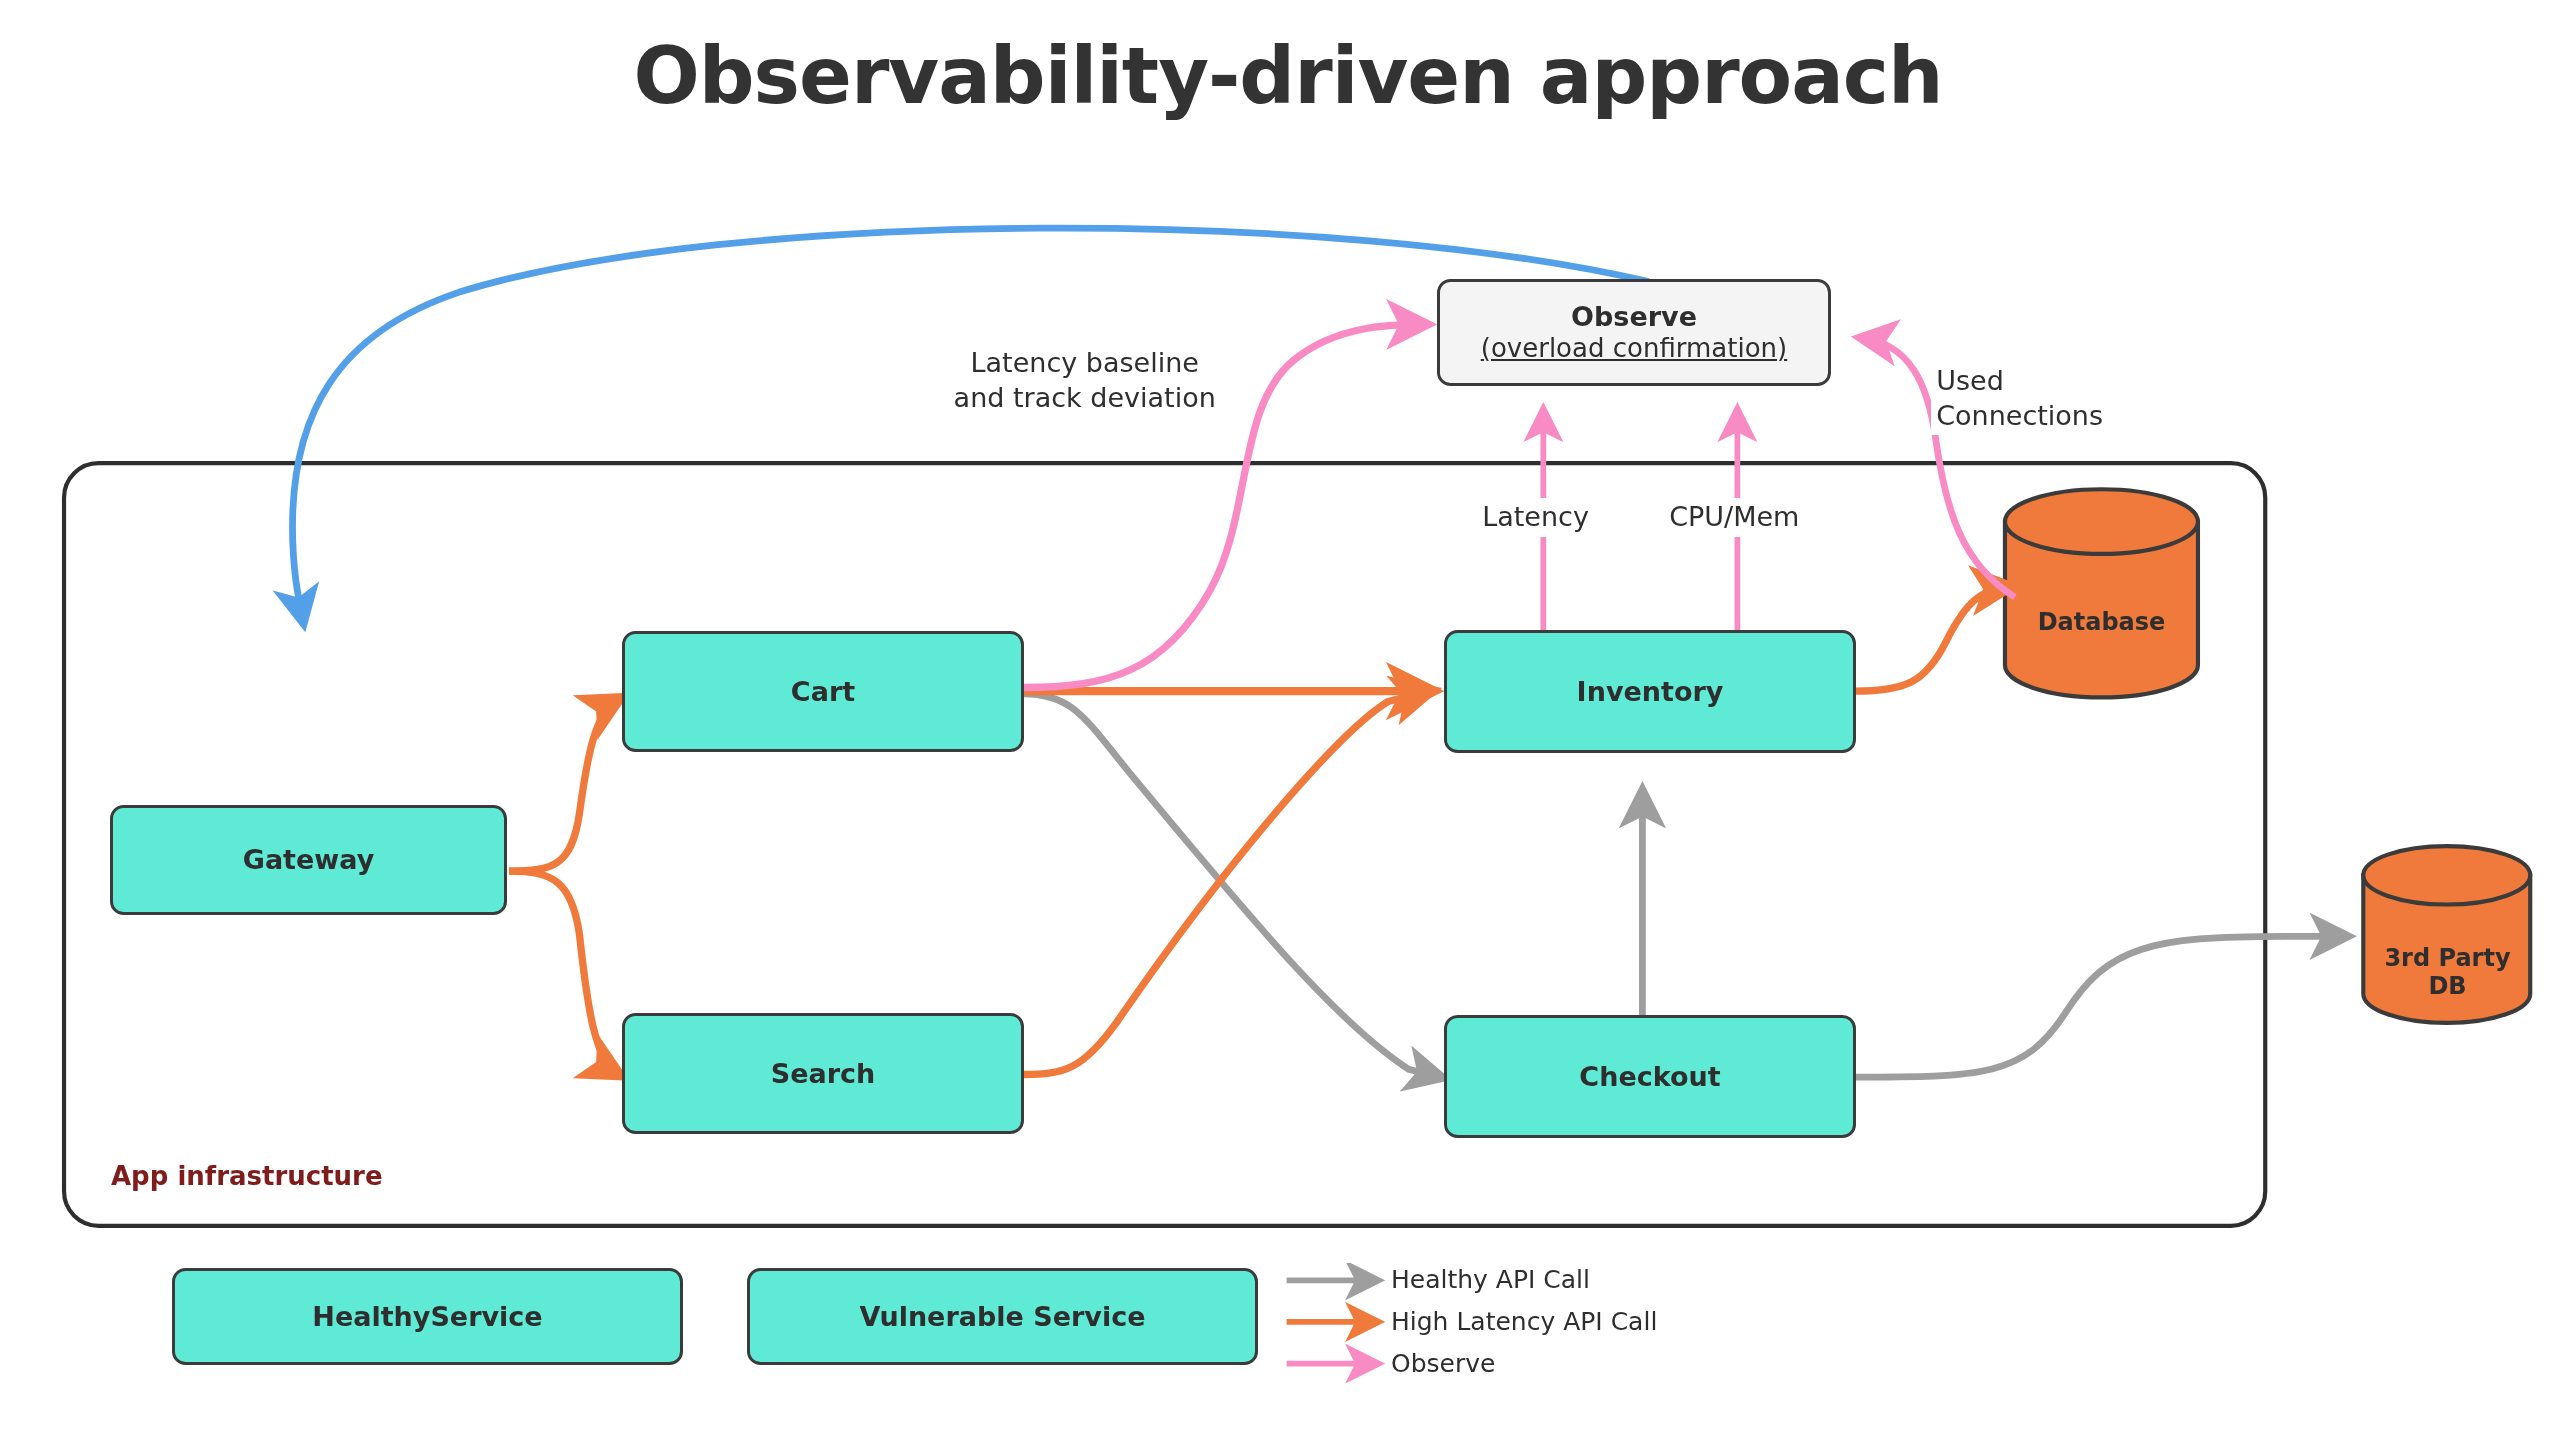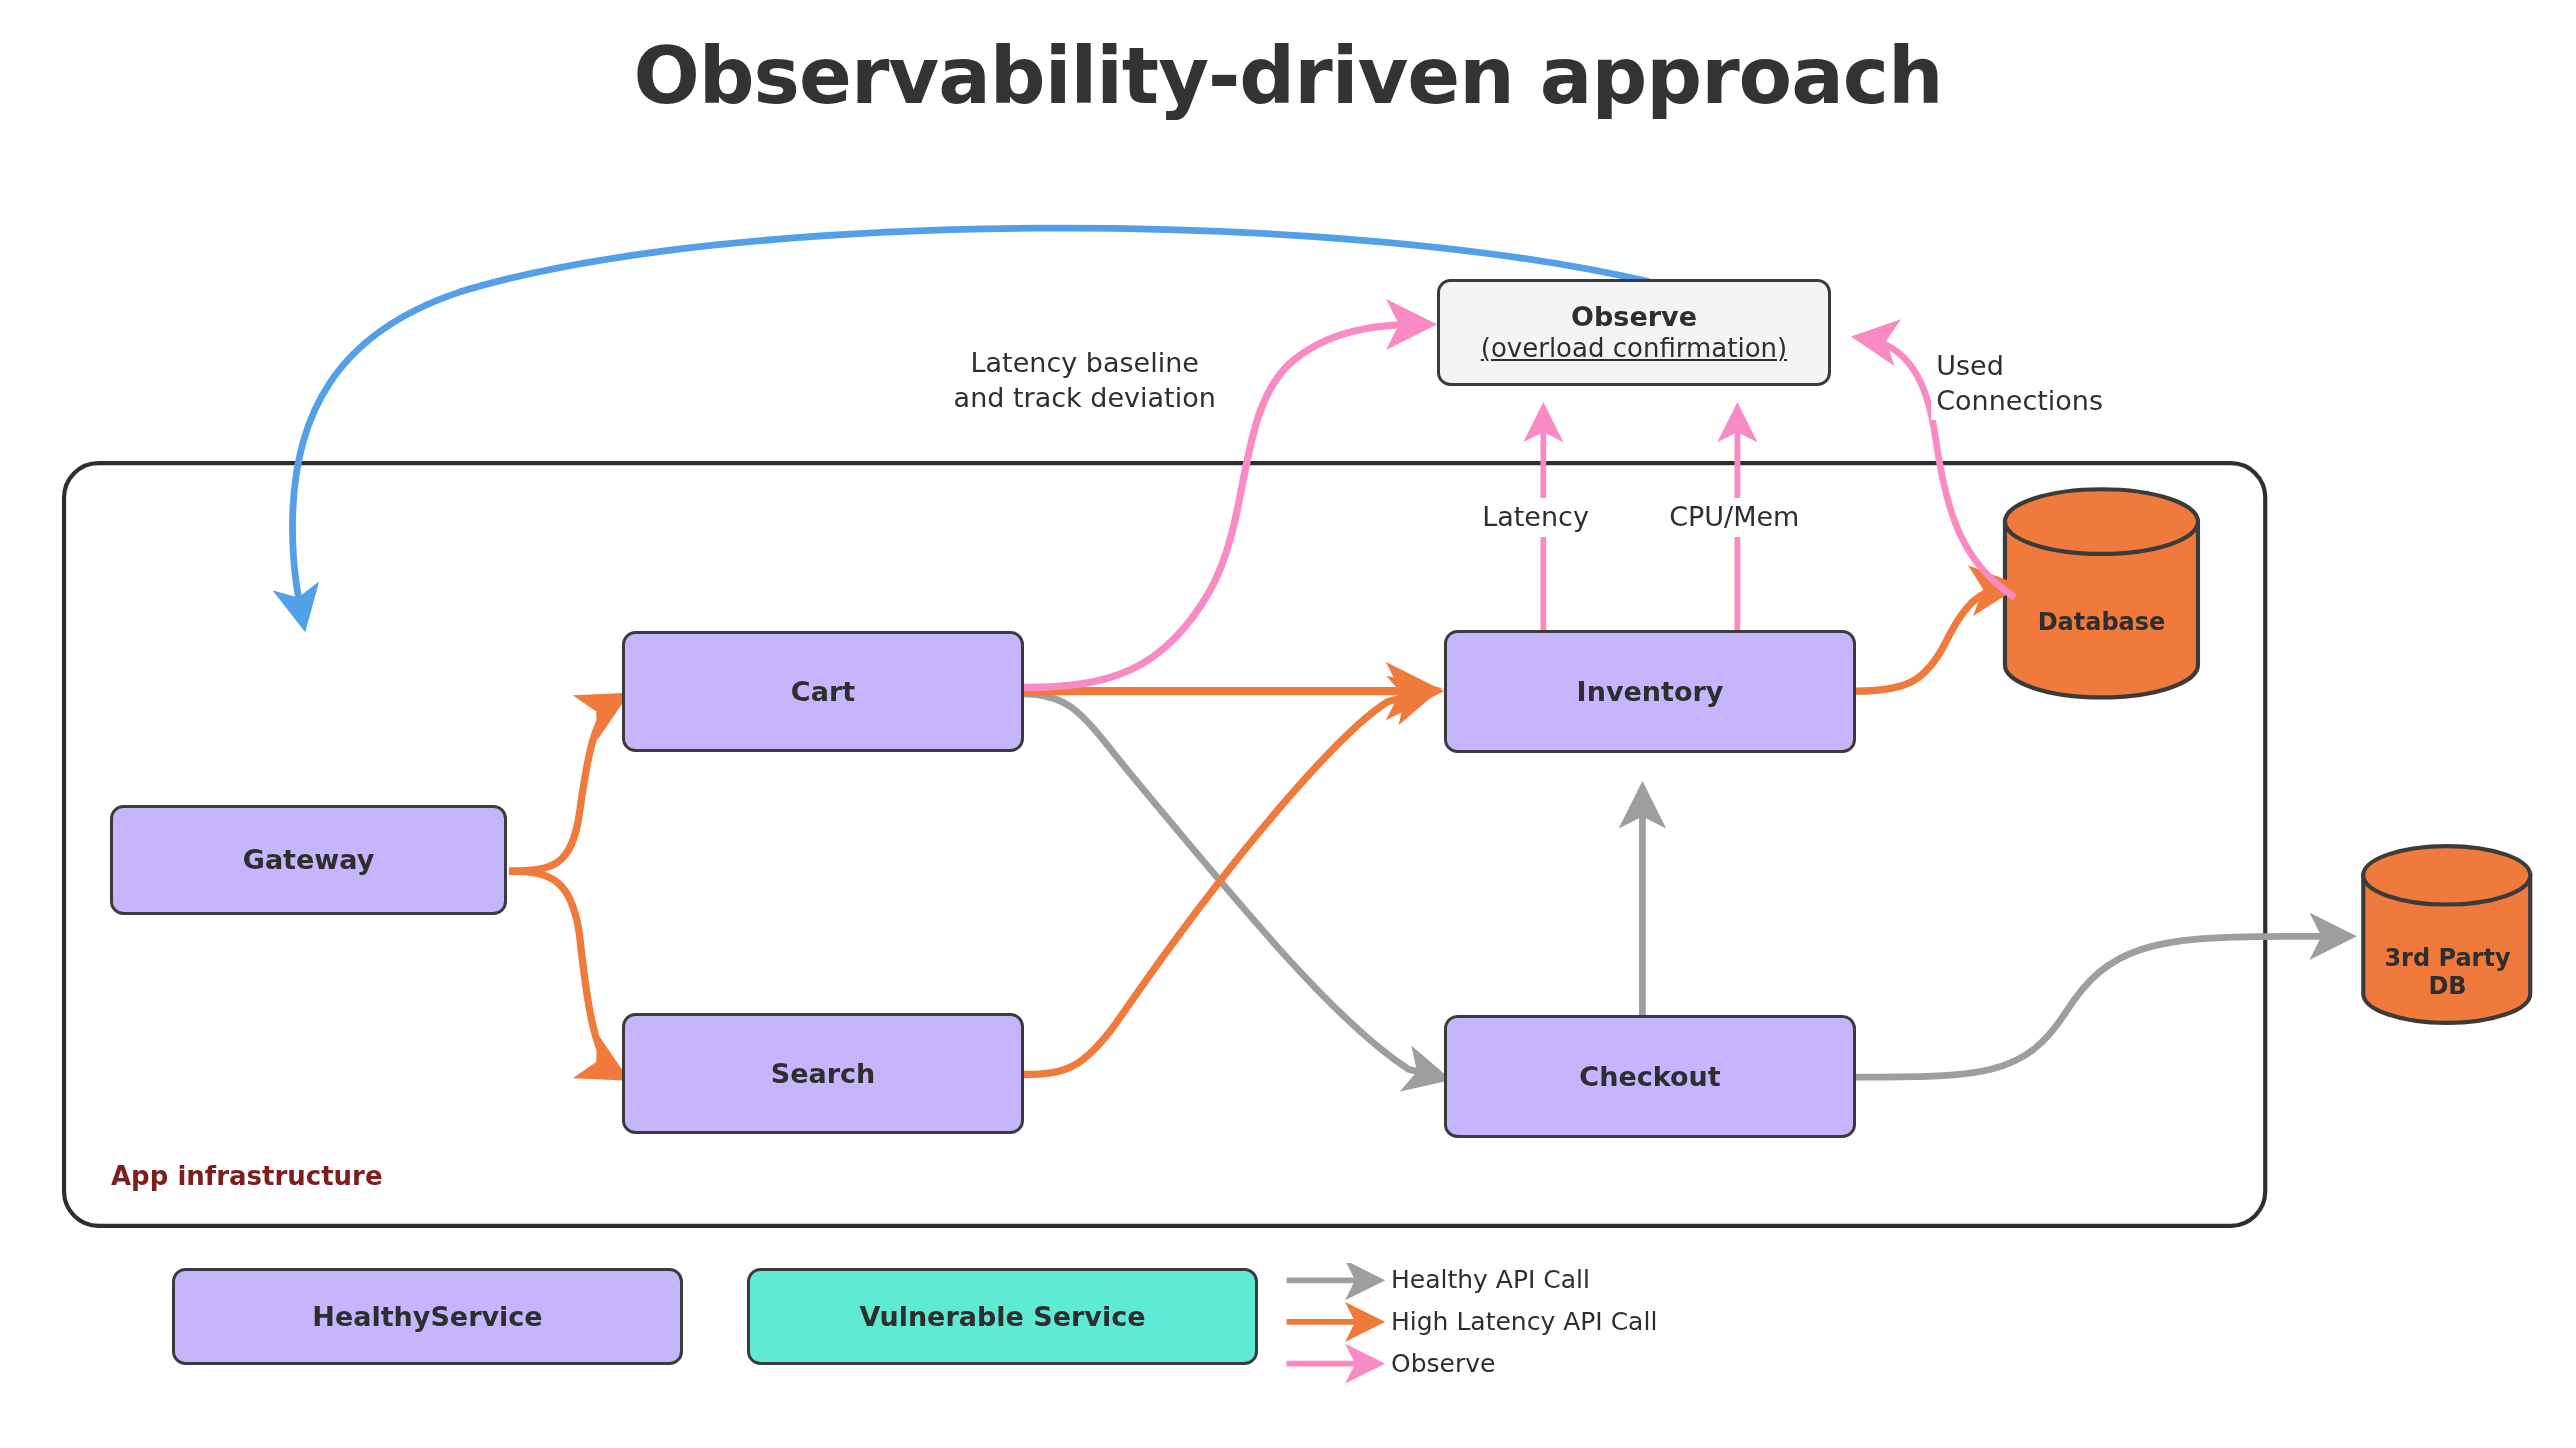--- a/index.html
+++ b/index.html
@@ -8,21 +8,21 @@
   #stage{position:absolute;inset:0;width:2576px;height:1448px;}
   svg#canvas{position:absolute;left:0;top:0;width:2576px;height:1448px;}
   .ttl{position:absolute;left:0;top:31px;width:2576px;text-align:center;
        font-size:78px;font-weight:800;color:#333333;letter-spacing:-1px;
        font-family:"DejaVu Sans","Liberation Sans",sans-serif;}
   .node{position:absolute;display:flex;align-items:center;justify-content:center;
         flex-direction:column;border:3.7px solid #3b3b3b;border-radius:13.6px;
         box-sizing:border-box;text-align:center;}
   .node .lbl{font-size:27px;font-weight:800;color:#2e2e2e;line-height:1.18;}
   .node .sub{font-size:26px;font-weight:400;color:#2e2e2e;line-height:1.2;text-decoration:underline;}
-  .green{background:#c4b5fd;}
+  .green{background:#5eead4;}
   .grey{background:#f4f4f4;}
   .orange{background:#5eead4;margin-left:28px;}
   .cyl-label{position:absolute;width:100%;text-align:center;font-size:24px;
              font-weight:800;color:#2e2e2e;}
   .edgelab{position:absolute;font-size:27px;color:#2e2e2e;line-height:1.28;
            text-align:center;background:#ffffff;padding:2.1px 5.2px;white-space:nowrap;}
   .infra-label{position:absolute;font-size:26px;font-weight:800;color:#7f1d1d;}
   .legend-key{position:absolute;font-size:25px;color:#2e2e2e;white-space:nowrap;}
 </style>
 </head>
@@ -106,21 +106,21 @@
 
   <div class="cyl-label" style="left:2005px;top:608px;width:193px;">Database</div>
 
   <div class="cyl-label" style="left:2364px;top:944px;width:167px;">3rd Party DB</div>
 
   <div class="edgelab" style="left:944px;top:344px;width:271px;">
     <div>Latency baseline</div>
     <div>and track deviation</div>
   </div>
 
-  <div class="edgelab" style="left:1931px;top:347px;width:188px;text-align:left;">
+  <div class="edgelab" style="left:1931px;top:362px;width:188px;text-align:left;">
     <div>Used</div>
     <div>Connections</div>
   </div>
 
   <div class="edgelab" style="left:1477px;top:498px;">Latency</div>
 
   <div class="edgelab" style="left:1664px;top:498px;">CPU/Mem</div>
 
   <div class="infra-label" style="left:111px;top:1161px;">App infrastructure</div>
 

